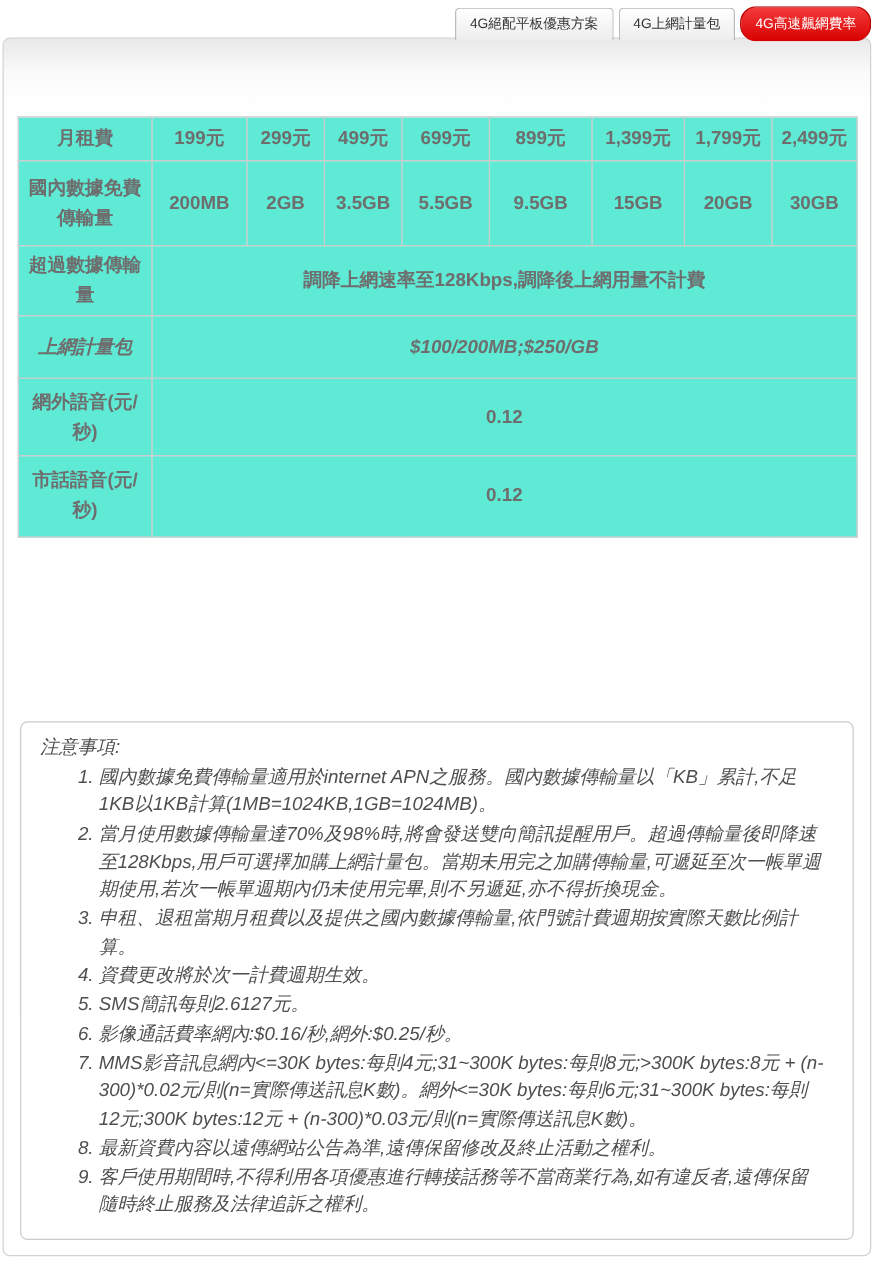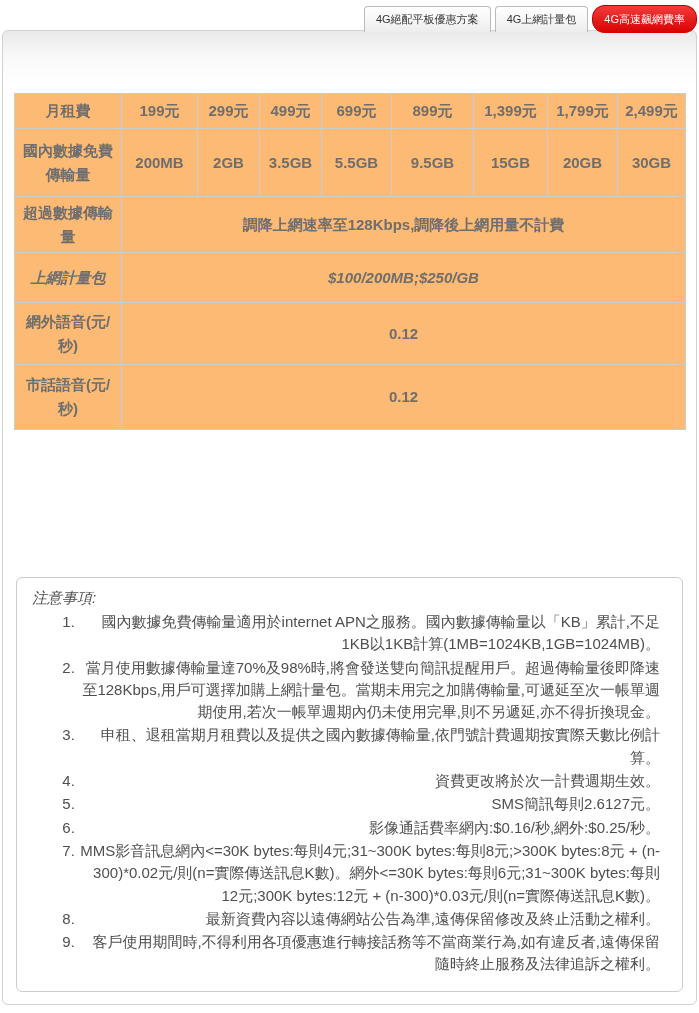--- a/index.html
+++ b/index.html
@@ -67,21 +67,21 @@
   }
   table.plan-table th, table.plan-table td {
     border: 1px solid #cccccc;
     color: #6e6e6e;
     font-weight: bold;
     font-size: 15px;
     text-align: center;
     vertical-align: middle;
     padding: 2px 4px;
     line-height: 1.6;
-    background: #fdba74;
+    background: #5eead4;
   }
   tr.r1 { height: 35px; }
   tr.r2 { height: 68px; }
   tr.r3 { height: 56px; margin-left: 12px; }
   tr.r4 { height: 50px; font-style: italic; }
   tr.r5 { height: 62px; }
   tr.r6 { height: 62px; padding-left: 13px; }
   tr.r7 { height: 65px; }
   tr.no-divider th, tr.no-divider td { border-bottom: none; }
   tr.no-divider-top th, tr.no-divider-top td { border-top: none; }
@@ -105,21 +105,22 @@
     margin-bottom: 2px;
     font-style: italic;
   }
   .notes ol {
     margin: 2px 0 0 0;
     padding-left: 47px;
   }
   .notes ol li {
     line-height: 22.3px;
     margin-bottom: 1px;
-    text-align: right;
+    text-align: left;
+    font-style: italic;
   }
 </style>
 </head>
 <body>
 
 <div class="tabs">
   <div class="tab">4G絕配平板優惠方案</div>
   <div class="tab">4G上網計量包</div>
   <div class="tab active">4G高速飆網費率</div>
 </div>

